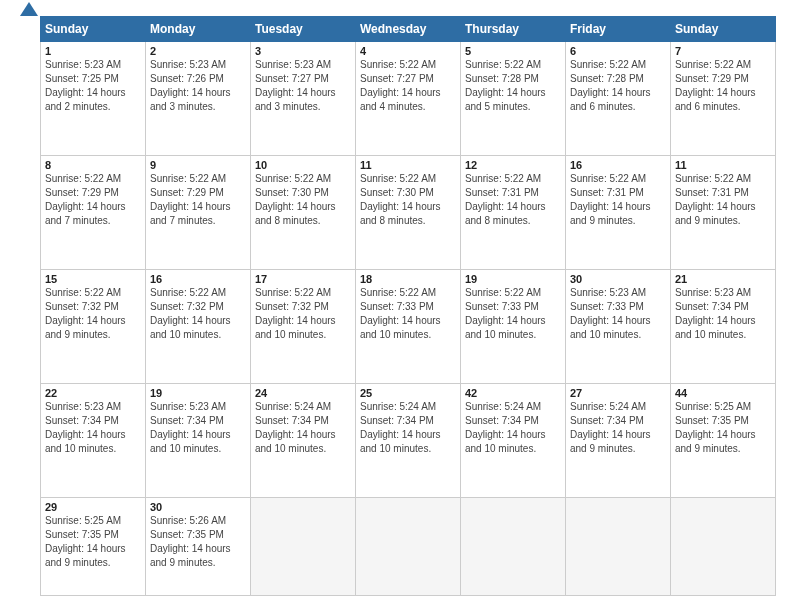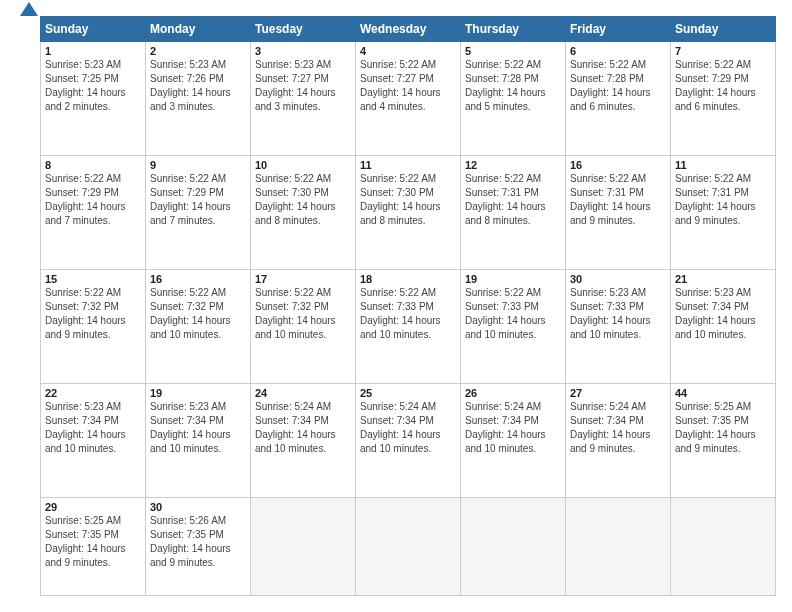--- a/index.html
+++ b/index.html
@@ -322,21 +322,21 @@
           </td>
           <td>
         <span class="day-num">25</span>
         <div class="day-info">
           Sunrise: 5:24 AM<br>
           Sunset: 7:34 PM<br>
           Daylight: 14 hours and 10 minutes.
         </div>
           </td>
           <td>
-        <span class="day-num">26</span>
+        <span class="day-num">42</span>
         <div class="day-info">
           Sunrise: 5:24 AM<br>
           Sunset: 7:34 PM<br>
           Daylight: 14 hours and 10 minutes.
         </div>
           </td>
           <td>
         <span class="day-num">27</span>
         <div class="day-info">
           Sunrise: 5:24 AM<br>

